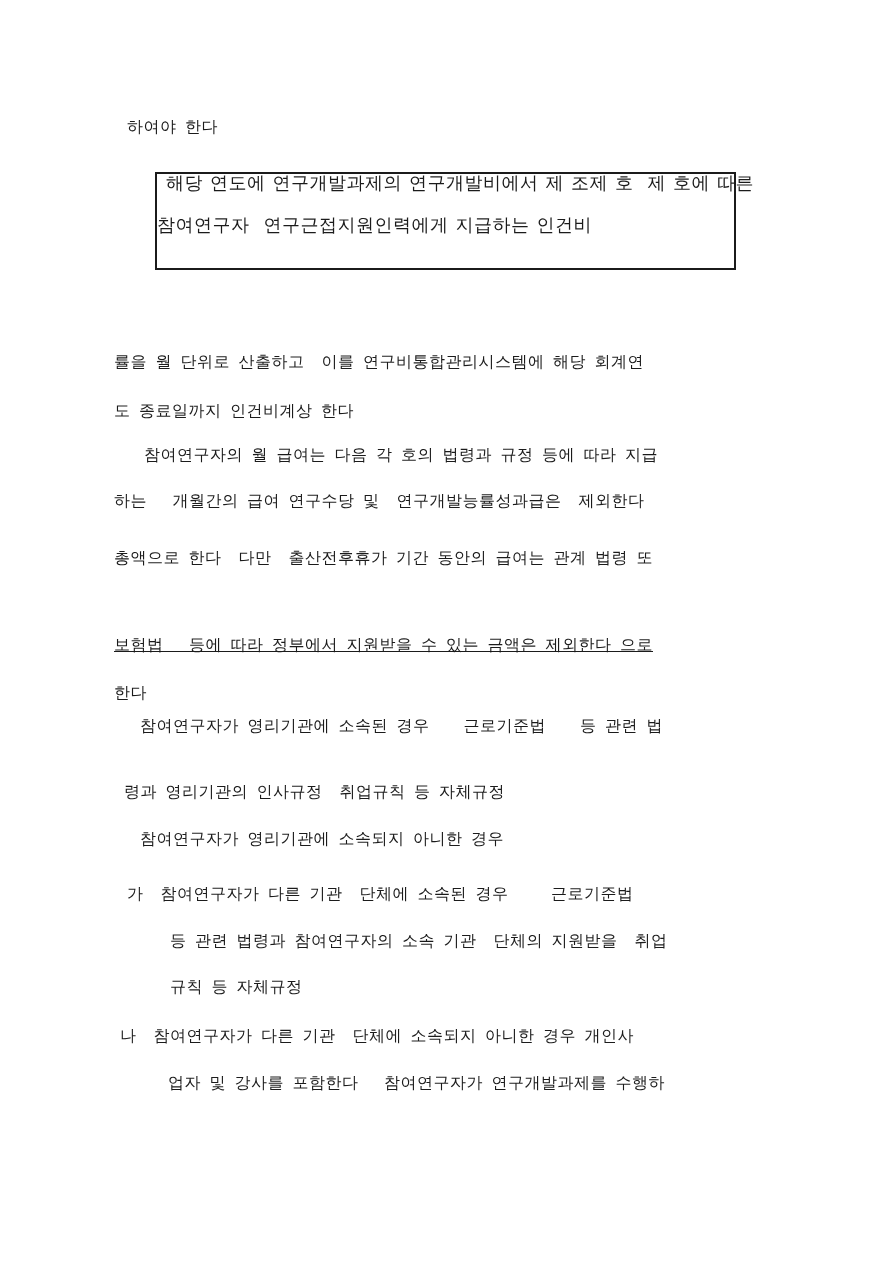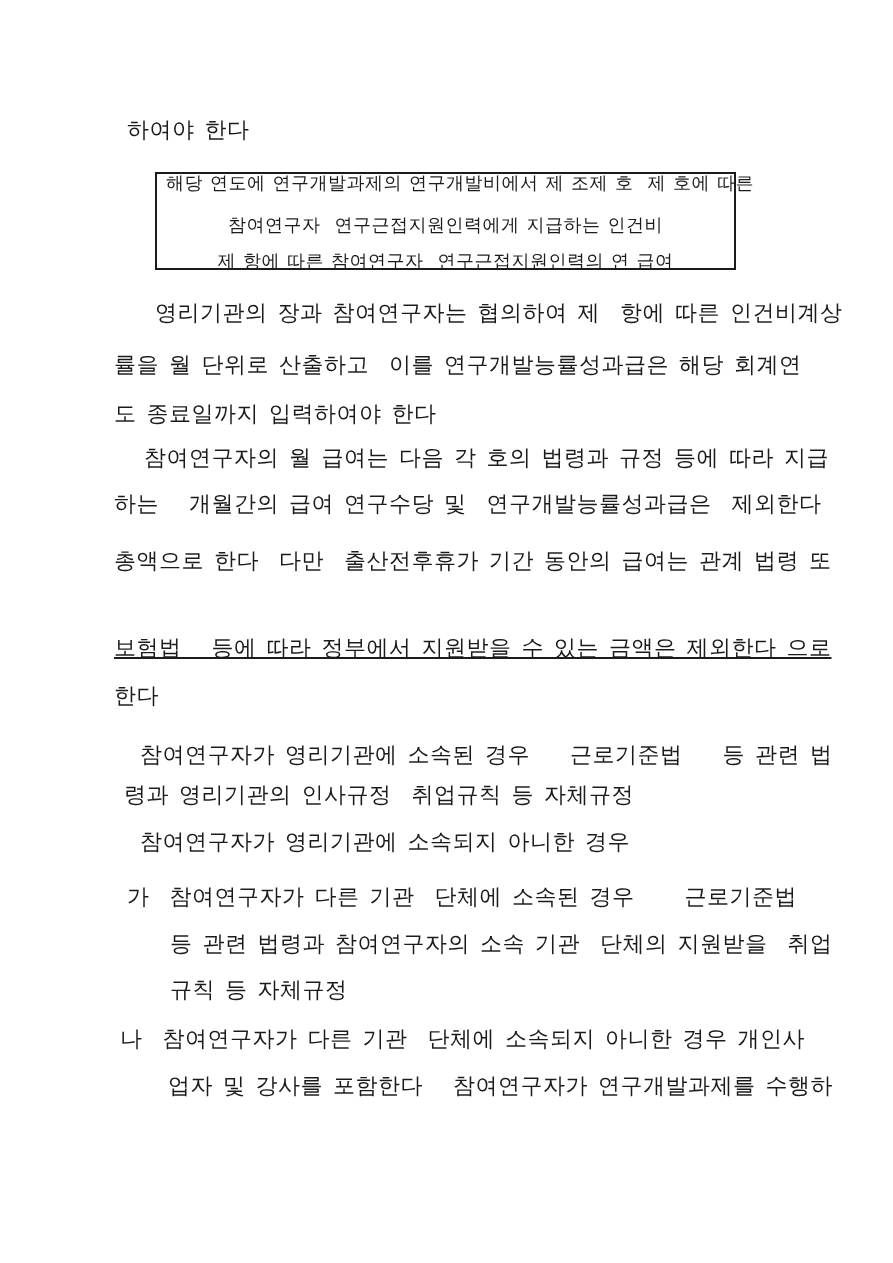--- a/index.html
+++ b/index.html
@@ -14,21 +14,21 @@
     height: 1263px;
     margin: 0 auto;
     background: #ffffff;
     overflow: hidden;
     font-family: "Liberation Serif", "DejaVu Serif", serif;
     color: #1b1b1b;
   }
   .ln {
     position: absolute;
     white-space: pre;
-    font-size: 22px;
+    font-size: 16px;
     line-height: 1;
     letter-spacing: 0.5px;
     word-spacing: 4px;
     color: #1b1b1b;
   }
   .notice-box {
     position: absolute;
     left: 155px;
     top: 172px;
     width: 581px;
@@ -46,47 +46,44 @@
     word-spacing: 2px;
     color: #1b1b1b;
   }
   .qline.first {
     left: 9px;
     top: 0;
   }
   .qline.centered {
     left: 0;
     width: 100%;
-    text-align: center;
   }
   .qline.c2 { top: 42px; }
   .qline.c3 { top: 78px; }
 </style>
 </head>
 <body>
 
 <div class="page">
 
   <div class="ln" style="left:127px; top:119px;">하여야 한다</div>
 
   <div class="notice-box">
     <div class="qline first">해당 연도에 연구개발과제의 연구개발비에서 제 조제 호  제 호에 따른</div>
     <div class="qline centered c2">참여연구자  연구근접지원인력에게 지급하는 인건비</div>
-    <div class="qline centered c3">제 항에 따른 참여연구자  연구근접지원인력의 연 급여</div>
   </div>
 
-  <div class="ln" style="left:155px; top:302px;">영리기관의 장과 참여연구자는 협의하여 제  항에 따른 인건비계상</div>
-  <div class="ln" style="left:114px; top:354px;">률을 월 단위로 산출하고  이를 연구개발능률성과급은 해당 회계연</div>
-  <div class="ln" style="left:114px; top:403px;">도 종료일까지 입력하여야 한다</div>
+  <div class="ln" style="left:114px; top:354px;">률을 월 단위로 산출하고  이를 연구비통합관리시스템에 해당 회계연</div>
+  <div class="ln" style="left:114px; top:403px;">도 종료일까지 인건비계상 한다</div>
   <div class="ln" style="left:114px; top:493px;">하는   개월간의 급여 연구수당 및  연구개발능률성과급은  제외한다</div>
   <div class="ln" style="left:144px; top:447px;">참여연구자의 월 급여는 다음 각 호의 법령과 규정 등에 따라 지급</div>
   <div class="ln" style="left:114px; top:550px;">총액으로 한다  다만  출산전후휴가 기간 동안의 급여는 관계 법령 또</div>
   <div class="ln" style="left:114px; top:637px;text-decoration:underline;">보험법   등에 따라 정부에서 지원받을 수 있는 금액은 제외한다 으로</div>
   <div class="ln" style="left:114px; top:685px;">한다</div>
-  <div class="ln" style="left:140px; top:744px;">참여연구자가 영리기관에 소속된 경우    근로기준법    등 관련 법</div>
+  <div class="ln" style="left:140px; top:718px;">참여연구자가 영리기관에 소속된 경우    근로기준법    등 관련 법</div>
   <div class="ln" style="left:124px; top:784px;">령과 영리기관의 인사규정  취업규칙 등 자체규정</div>
   <div class="ln" style="left:140px; top:831px;">참여연구자가 영리기관에 소속되지 아니한 경우</div>
   <div class="ln" style="left:127px; top:886px;">가  참여연구자가 다른 기관  단체에 소속된 경우     근로기준법</div>
   <div class="ln" style="left:170px; top:933px;">등 관련 법령과 참여연구자의 소속 기관  단체의 지원받을  취업</div>
   <div class="ln" style="left:170px; top:979px;">규칙 등 자체규정</div>
   <div class="ln" style="left:168px; top:1075px;">업자 및 강사를 포함한다   참여연구자가 연구개발과제를 수행하</div>
   <div class="ln" style="left:120px; top:1028px;">나  참여연구자가 다른 기관  단체에 소속되지 아니한 경우 개인사</div>
 
 </div>
 

